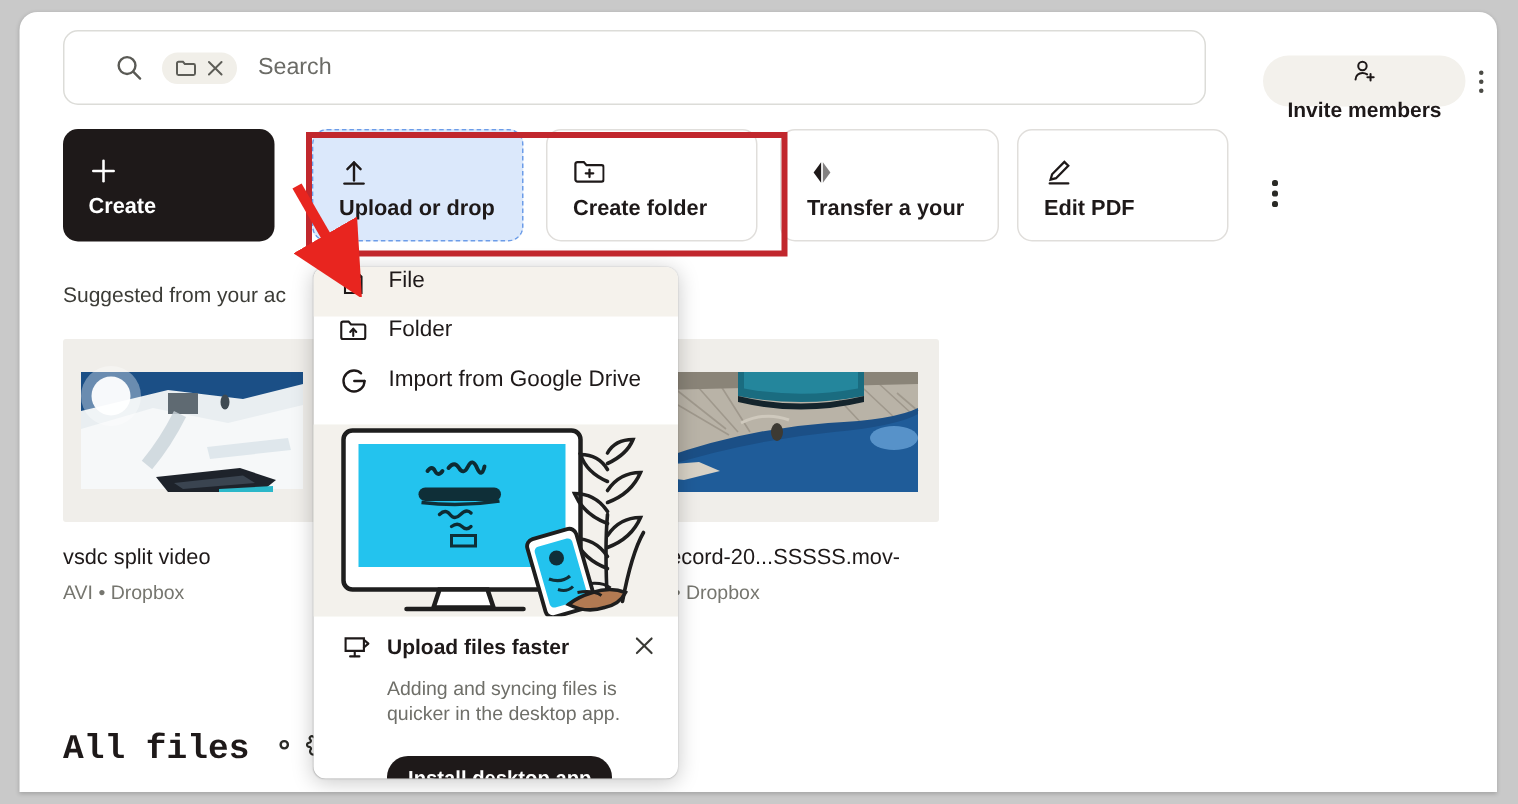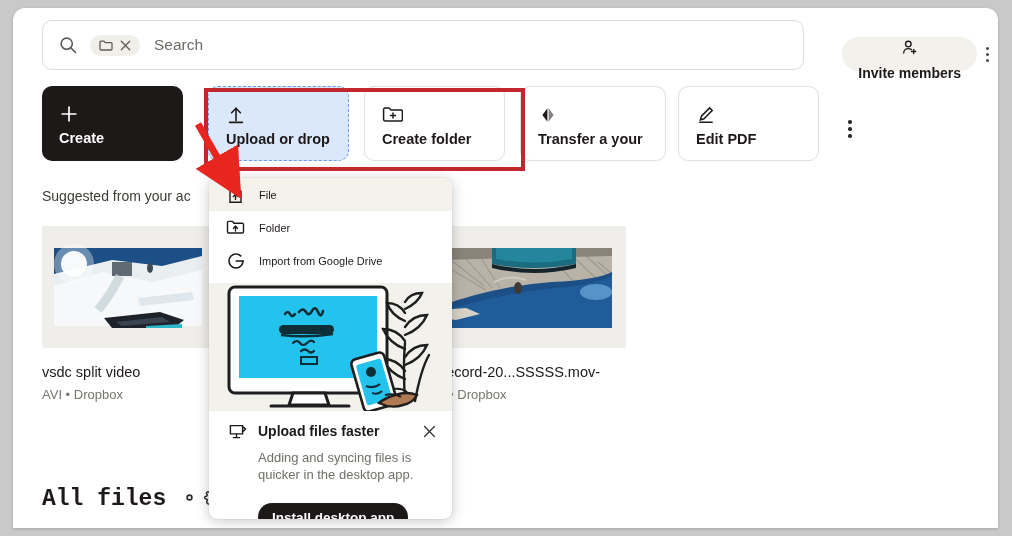--- a/index.html
+++ b/index.html
@@ -41,20 +41,21 @@
     left: 29px;
     top: 12px;
     width: 762px;
     height: 50px;
     border: 1px solid #dcdcd8;
     border-radius: 10px;
     background: #fff;
     display: flex;
     align-items: center;
     box-sizing: border-box;
+    padding-left: 18px;
   }
   .search-icon {
     margin-left: 16px;
     width: 18px; height: 18px;
     flex: 0 0 auto;
     color: #5a5a55;
   }
   .search-chip {
     display: flex;
     align-items: center;
@@ -273,26 +274,26 @@
     width: 243px;
     height: 341px;
     background: #ffffff;
     border-radius: 8px;
     box-shadow: 0 2px 14px rgba(0,0,0,0.22), 0 0 1px rgba(0,0,0,0.25);
     z-index: 30;
     overflow: hidden;
   }
   .menu-item {
     display: flex;
-    align-items: center;
+    align-items: flex-start;
     height: 33px;
     padding: 0 0 0 17px;
     gap: 14px;
     cursor: pointer;
-    font-size: 11px;
+    font-size: 15px;
     color: #1e1919;
   }
   .menu-item.hovered { background: #f5f2ec; }
   .menu-item .mi-icon { width:19px;height:19px;display:flex;align-items:center;justify-content:center;color:#1e1919;flex:0 0 auto; }
   .menu-item .mi-label { white-space: nowrap; }
 
   .promo-illo {
     margin-top: 6px;
     width: 243px;
     height: 128px;

